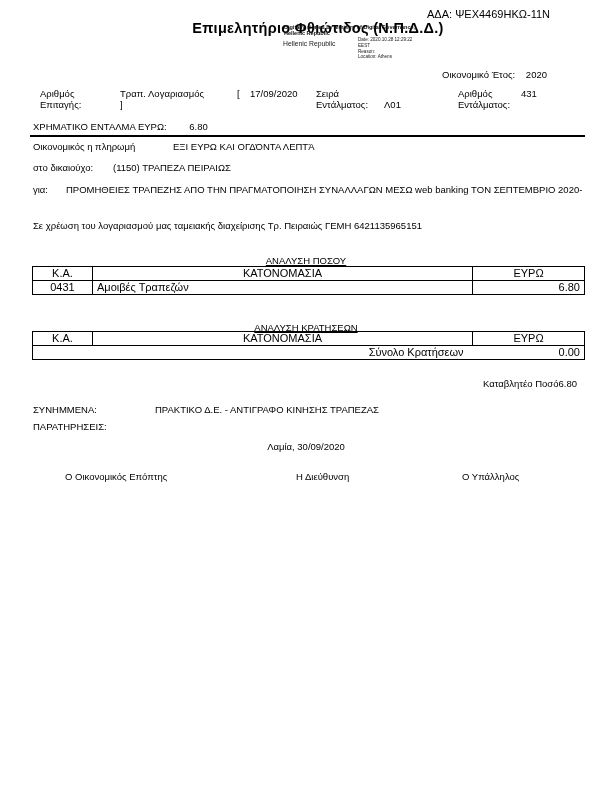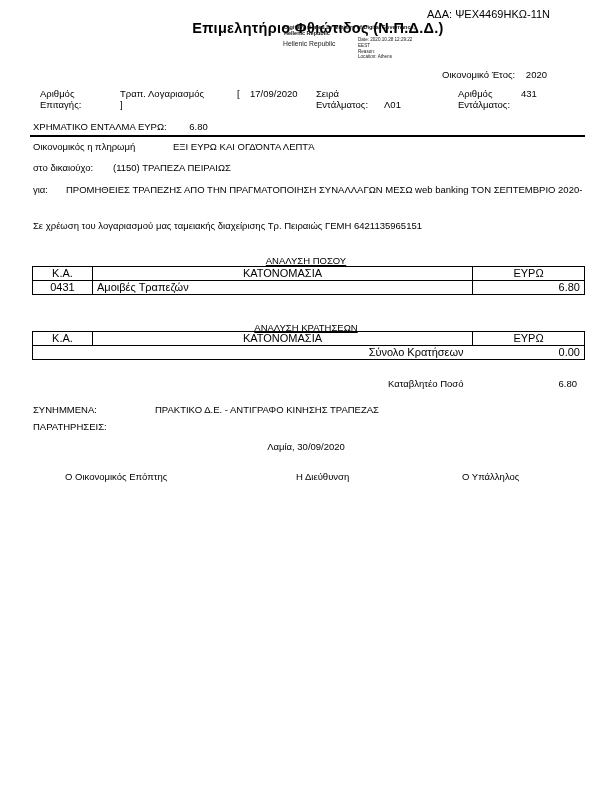--- a/index.html
+++ b/index.html
@@ -44,21 +44,21 @@
   table.grid td{border:1px solid #000;padding:0 4px;height:13px;line-height:13px;overflow:hidden;}
   td.c-ka{width:51px;text-align:center;}
   td.c-name{text-align:center;}
   td.c-eur{width:103px;text-align:center;}
   td.c-name-data{text-align:left;}
   td.c-eur-data{text-align:right;}
   td.total-cell{height:16px;line-height:16px;text-align:right;}
   td.total-cell .tlabel{margin-right:57px;}
   td.total-cell2 .tlabel{margin-right:95px;}
   .payable{top:378px;left:0;width:577px;text-align:right;}
-  .payable .tlabel{margin-right:95px;}
+  .payable .tlabel{}
   .attach{top:404px;left:33px;}
   .attach .val{position:absolute;left:122px;}
   .remarks{top:421px;left:33px;}
   .placedate{top:441px;left:0;width:100%;text-align:center;}
   .sig{top:471px;}
   .sig-left{left:65px;}
   .sig-center{left:280px;padding-left:16px;}
   .sig-right{left:462px;}
 </style>
 </head>

